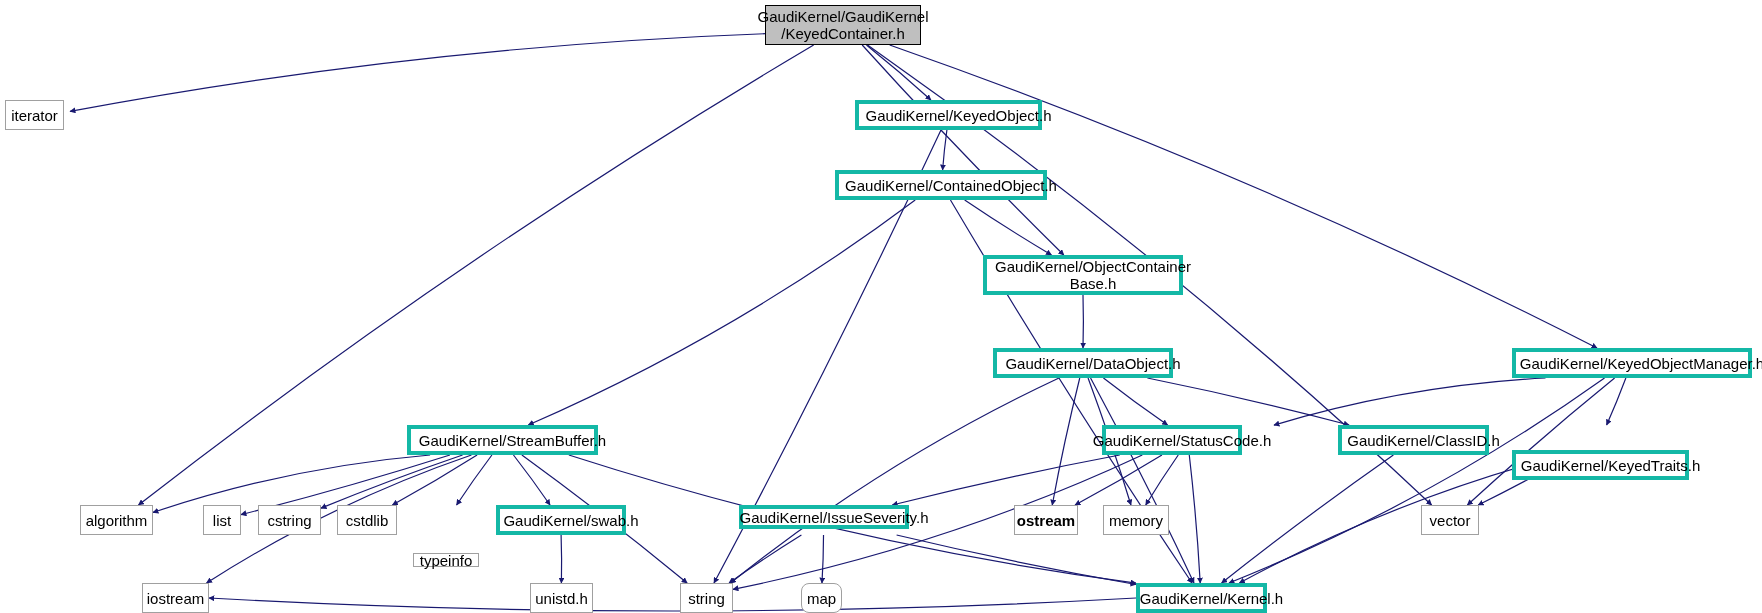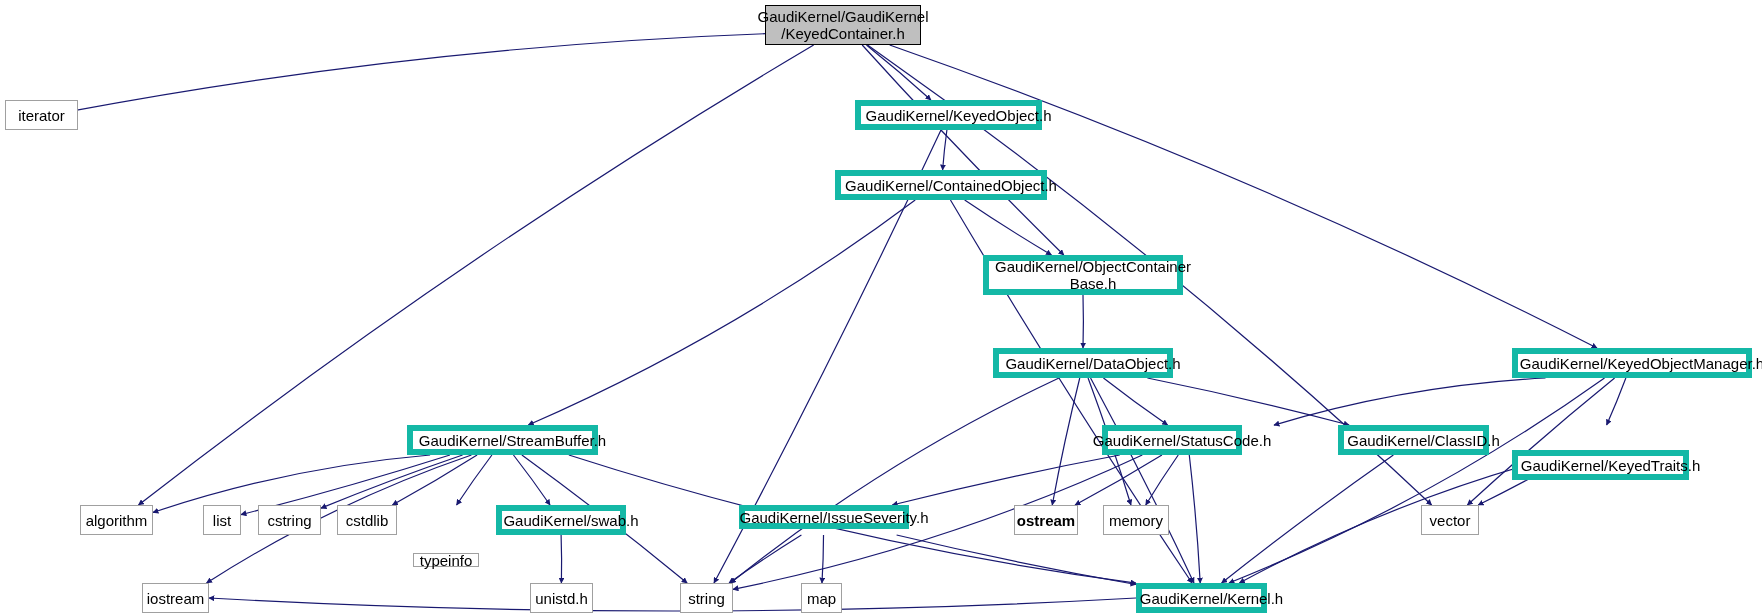--- a/index.html
+++ b/index.html
@@ -34,21 +34,21 @@
     border: 1px solid #a0a0a0;
     background: #ffffff;
     color: #000000;
     font-size: 15px;
     line-height: 17px;
     white-space: pre-line;
     letter-spacing: 0px;
     z-index: 3;
   }
   .node.header {
-    border: 6px solid #14b8a6;
+    border: 4px solid #14b8a6;
     padding-left: 20px;
   }
   .node.root {
     border: 1px solid #000000;
     background: #bfbfbf;
   }
 </style>
 </head>
 <body>
 
@@ -102,21 +102,21 @@
         <path d="M 561.0961538461538 535 Q 561.97 558.9953846153846 561.4038461538462 583" marker-end="url(#arrow)" stroke="#191970"></path>
         <path d="M 801.4038461538462 535 Q 764.53 557.9153846153846 729.0961538461538 583" marker-end="url(#arrow)" stroke="#191970"></path>
         <path d="M 823.5192307692307 535 Q 823.47 559.0230769230769 821.9807692307693 583" marker-end="url(#arrow)" stroke="#191970"></path>
         <path d="M 896.5961538461538 535 Q 1015.5560835455934 563.3241702750892 1136 584.466225165563" marker-end="url(#arrow)" stroke="#191970"></path>
         <path d="M 1136 598 Q 672.5 624 209 598" marker-end="url(#arrow)" stroke="#191970"></path>
       </g>
   </svg>
   <div id="nodes">
       <div class="node root" style="left: 765px; top: 5px; width: 156px; height: 40px;">GaudiKernel/GaudiKernel
 /KeyedContainer.h</div>
-      <div class="node " style="left: 5px; top: 100px; width: 73px; height: 30px;">iterator</div>
+      <div class="node " style="left: 5px; top: 100px; width: 59px; height: 30px;">iterator</div>
       <div class="node header" style="left: 855px; top: 100px; width: 187px; height: 30px;">GaudiKernel/KeyedObject.h</div>
       <div class="node header" style="left: 835px; top: 170px; width: 212px; height: 30px;">GaudiKernel/ContainedObject.h</div>
       <div class="node header" style="left: 983px; top: 255px; width: 200px; height: 40px;">GaudiKernel/ObjectContainer
 Base.h</div>
       <div class="node header" style="left: 993px; top: 348px; width: 180px; height: 30px;">GaudiKernel/DataObject.h</div>
       <div class="node header" style="left: 1512px; top: 348px; width: 240px; height: 30px;">GaudiKernel/KeyedObjectManager.h</div>
       <div class="node header" style="left: 407px; top: 425px; width: 191px; height: 30px; text-align: right;">GaudiKernel/StreamBuffer.h</div>
       <div class="node header" style="left: 1102px; top: 425px; width: 140px; height: 30px;">GaudiKernel/StatusCode.h</div>
       <div class="node header" style="left: 1338px; top: 425px; width: 151px; height: 30px;">GaudiKernel/ClassID.h</div>
       <div class="node header" style="left: 1512px; top: 450px; width: 177px; height: 30px;">GaudiKernel/KeyedTraits.h</div>
@@ -126,16 +126,16 @@
       <div class="node " style="left: 337px; top: 505px; width: 60px; height: 30px;">cstdlib</div>
       <div class="node " style="left: 413px; top: 509px; width: 66px; height: 14px; margin-top: 44px;">typeinfo</div>
       <div class="node header" style="left: 496px; top: 505px; width: 130px; height: 30px;">GaudiKernel/swab.h</div>
       <div class="node header" style="left: 739px; top: 505px; width: 170px; height: 24px;">GaudiKernel/IssueSeverity.h</div>
       <div class="node " style="left: 1014px; top: 505px; width: 64px; height: 30px; font-weight: bold;">ostream</div>
       <div class="node " style="left: 1103px; top: 505px; width: 66px; height: 30px;">memory</div>
       <div class="node " style="left: 1421px; top: 505px; width: 58px; height: 30px;">vector</div>
       <div class="node " style="left: 142px; top: 583px; width: 67px; height: 30px;">iostream</div>
       <div class="node " style="left: 530px; top: 583px; width: 63px; height: 30px;">unistd.h</div>
       <div class="node " style="left: 680px; top: 583px; width: 53px; height: 30px;">string</div>
-      <div class="node " style="left: 801px; top: 583px; width: 41px; height: 30px;">map</div>
+      <div class="node " style="left: 801px; top: 583px; width: 41px; height: 30px; border-radius: 8px;">map</div>
       <div class="node header" style="left: 1136px; top: 583px; width: 131px; height: 30px;">GaudiKernel/Kernel.h</div>
     </div>
 </div>
 
 </body></html>

